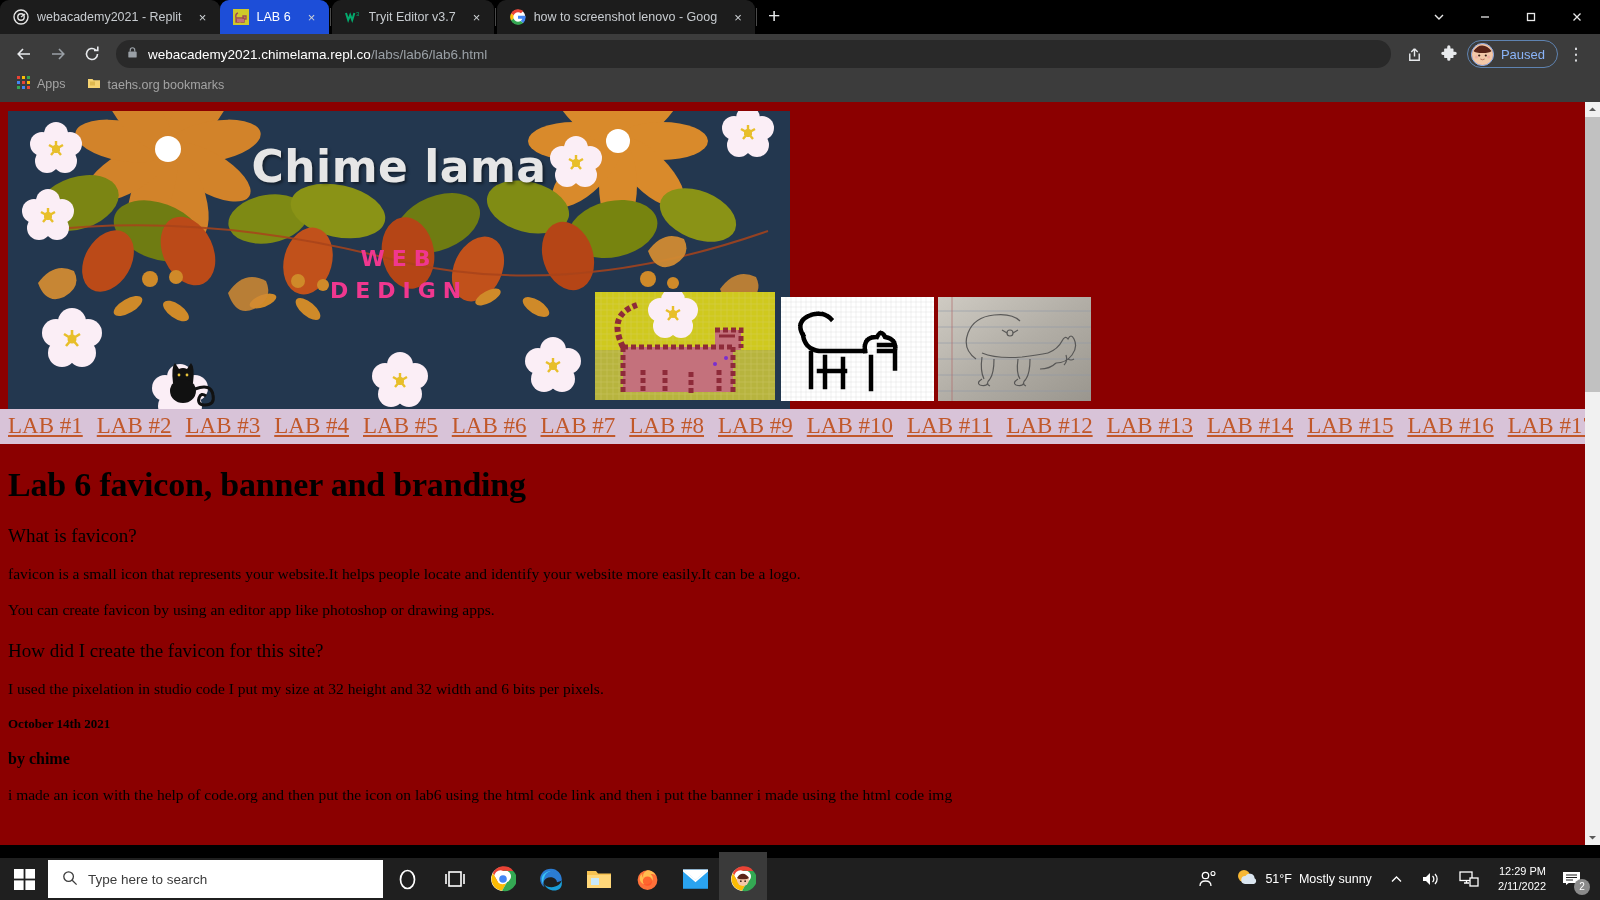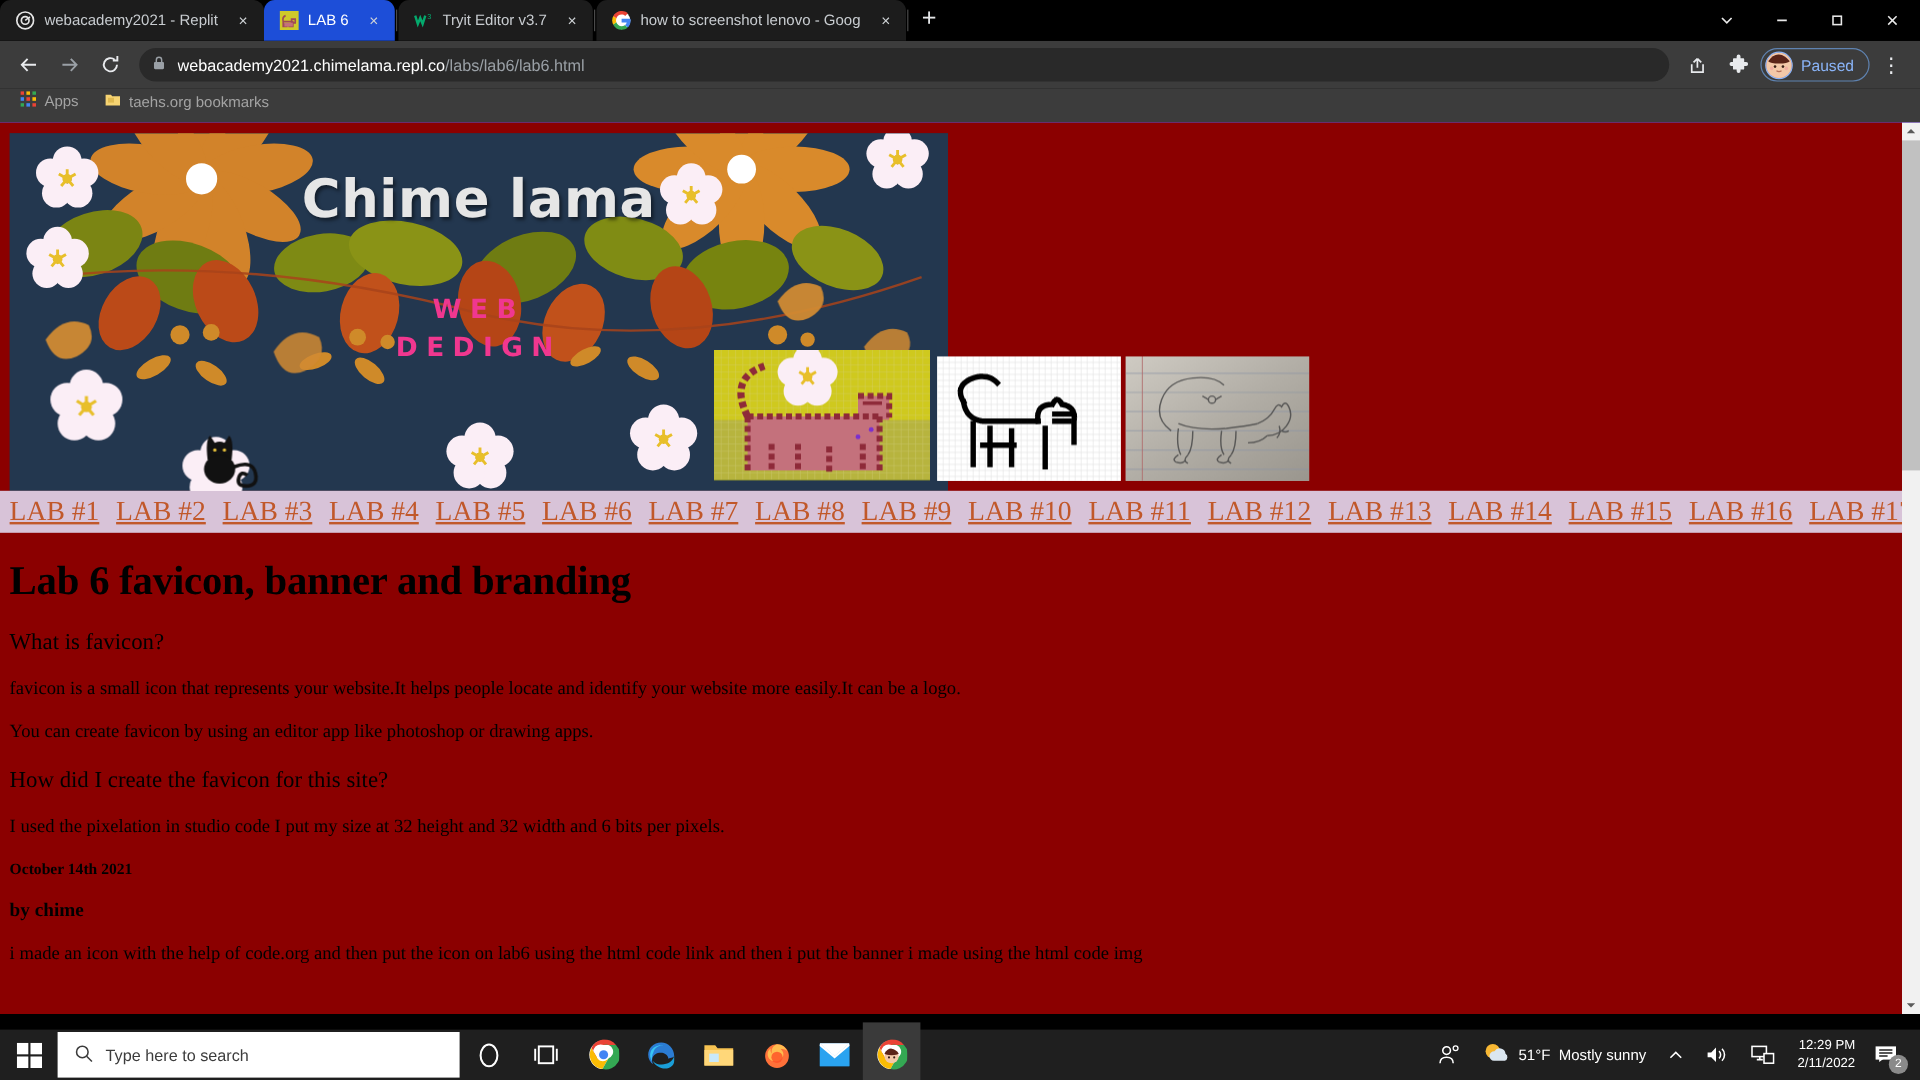--- a/index.html
+++ b/index.html
@@ -48,21 +48,21 @@
     display: flex; align-items: center; gap: 7px; height: 28px;
     border: 1px solid #5f83b1; border-radius: 15px; padding: 0 12px 0 3px;
     color: #8ab4f8; font-size: 13px;
   }
   .avatar { width: 23px; height: 23px; border-radius: 50%; background: #e8a07a; position: relative; overflow: hidden; border: 1px solid #8ab4f8; }
 
   .bookmarks { height: 28px; background: #3c3c3c; display: flex; align-items: flex-start; padding: 0 10px; gap: 7px; color: #a3a3a3; font-size: 12.5px; }
   .bm { display: flex; align-items: center; gap: 7px; padding: 2px 7px; border-radius: 4px; }
 
   
-  .viewport { position: relative; width: 1600px; height: 743px; background: #8b5cf6; overflow: hidden; }
+  .viewport { position: relative; width: 1600px; height: 743px; background: #fca5a5; overflow: hidden; }
   .page { position: absolute; left: 0; top: 0; width: 1585px; height: 743px; background: #8b0000; }
 
   
   .banner-row { position: relative; height: 307px; width: 1112px; }
   .banner {
     position: absolute; left: 8px; top: 9px; width: 782px; height: 298px;
     background: #23374f; overflow: hidden;
   }
   .b-text1 {
     position: absolute; left: 0; right: 0; top: 30px; text-align: center;

